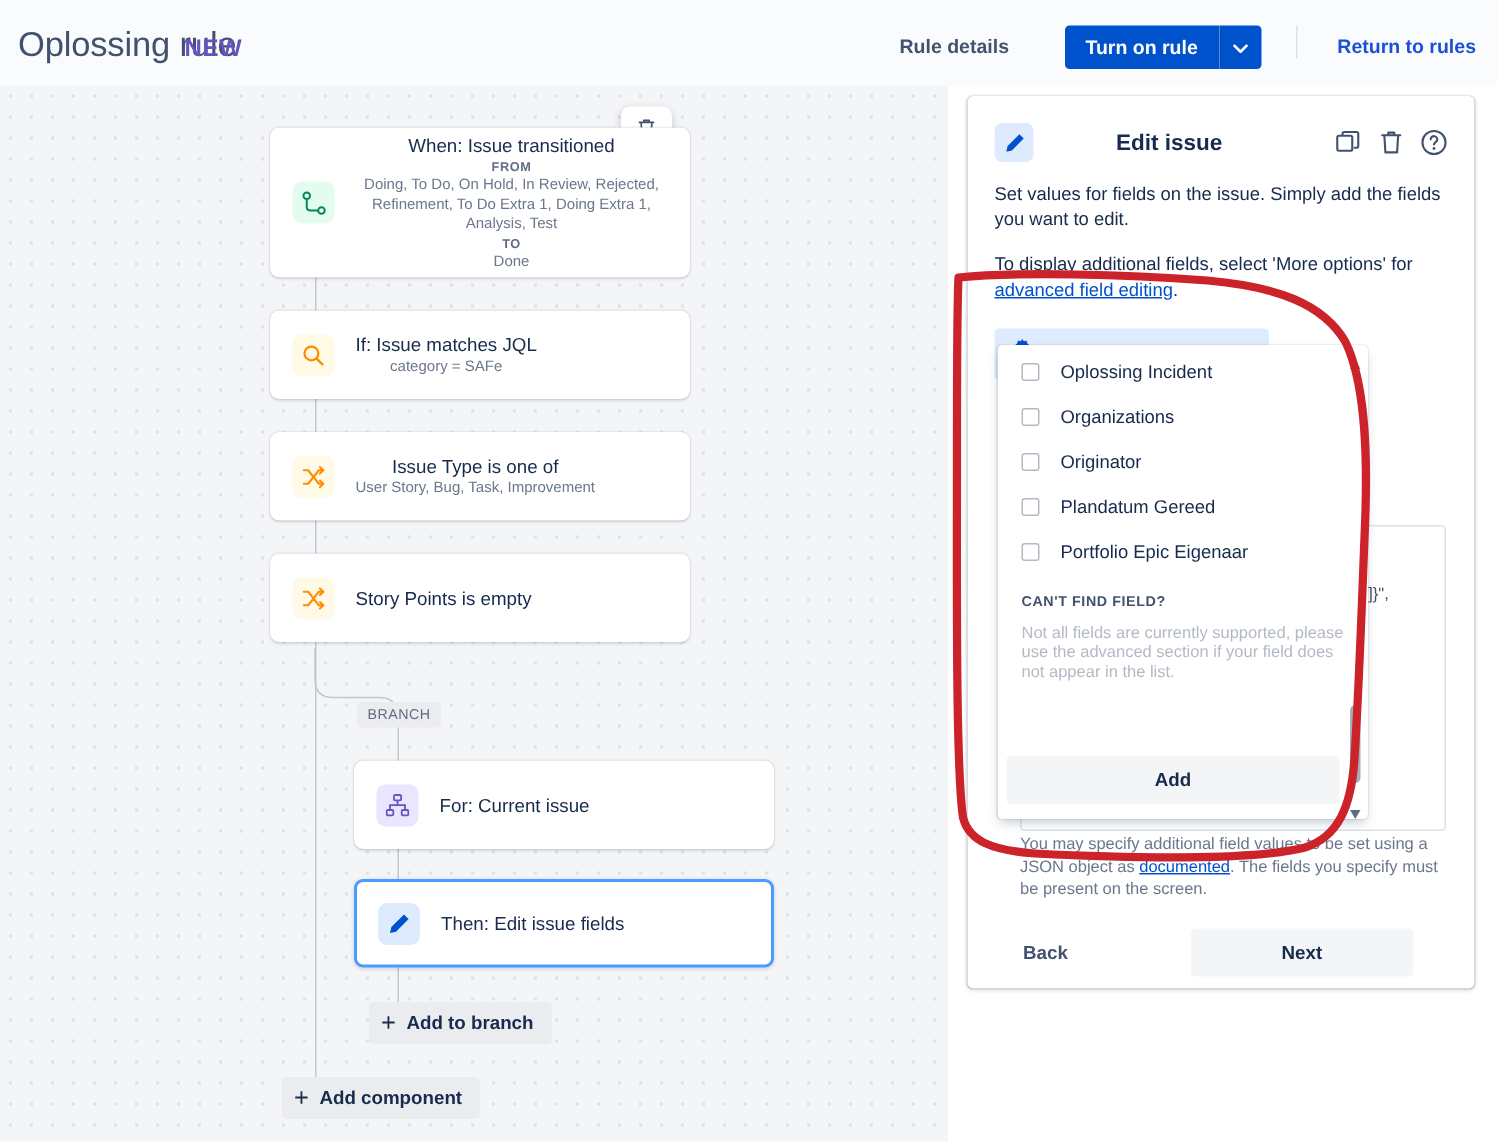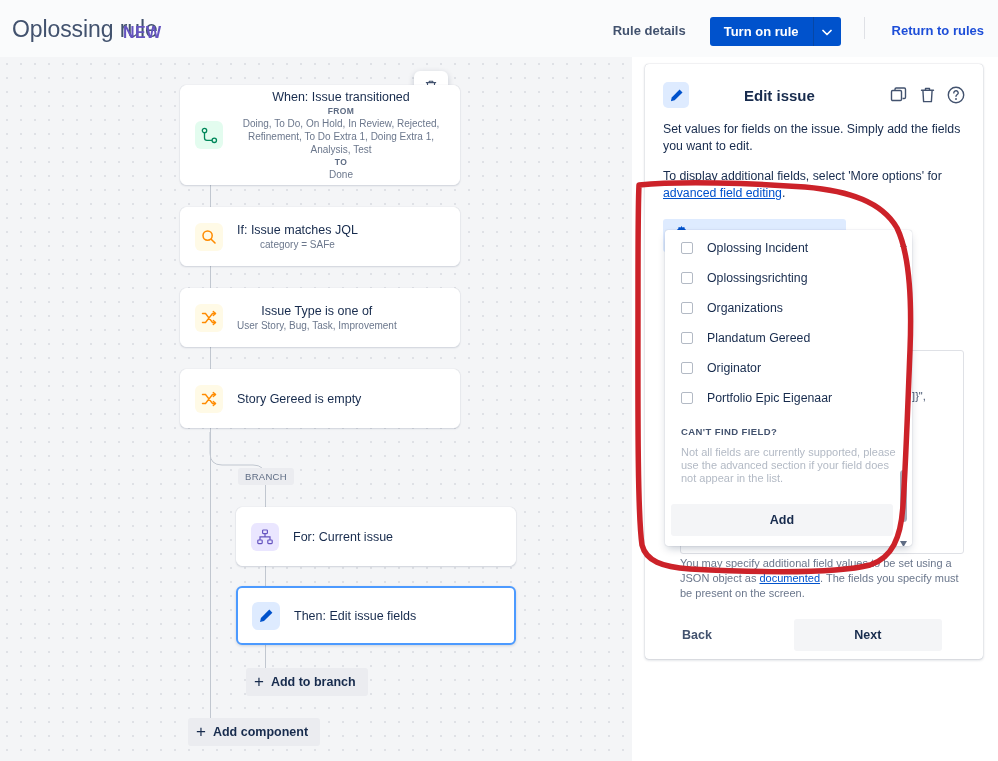--- a/index.html
+++ b/index.html
@@ -29,21 +29,21 @@
   }
   .top-actions {
     position: absolute; right: 10px; top: 17px;
     display: flex; align-items: flex-start; gap: 11px;
   }
   .rule-details-btn {
     font-size: 13px; color: #42526e; font-weight: 600;
     padding: 6px 10px; background: transparent; border: none;
     cursor: pointer; border-radius: 3px;
   }
-  .turnon-group { display: flex; margin-left: 3px; }
+  .turnon-group { display: flex; margin-left: 16px; }
   .turnon-btn {
     background: #0052cc; color: #fff; border: none;
     font-size: 13px; font-weight: 600; padding: 7px 14px;
     border-radius: 3px 0 0 3px; cursor: pointer;
     font-family: "Liberation Sans", sans-serif;
   }
   .turnon-caret {
     background: #0052cc; color: #fff; border: none;
     border-left: 1px solid #0747a6;
     width: 28px; border-radius: 0 3px 3px 0; cursor: pointer;
@@ -317,21 +317,21 @@
     </div>
 
     <div class="node" style="left:180px; top:312px; width:280px; height:59px;">
       <div class="node-ico ico-yellow">
         <svg width="16" height="16" viewBox="0 0 16 16">
           <path d="M1.5 3.5h3l7 9h3M1.5 12.5h3l7-9h3" stroke="#ff8b00" stroke-width="1.4" fill="none" stroke-linecap="round"></path>
           <path d="M12.3 1.4l2.2 2.1-2.2 2.1M12.3 10.4l2.2 2.1-2.2 2.1" stroke="#ff8b00" stroke-width="1.4" fill="none" stroke-linecap="round" stroke-linejoin="round"></path>
         </svg>
       </div>
       <div class="node-text">
-        <div class="node-title">Story Gereed is empty</div>
+        <div class="node-title">Story Points is empty</div>
       </div>
     </div>
 
     <div class="branch-tag" style="left:238px; top:411px;">BRANCH</div>
 
     <div class="node" style="left:236px; top:450px; width:280px; height:59px;">
       <div class="node-ico ico-purple">
         <svg width="16" height="16" viewBox="0 0 16 16">
           <rect x="5.6" y="1" width="4.8" height="3.6" rx="0.8" stroke="#6554c0" stroke-width="1.2" fill="none"></rect>
           <rect x="0.8" y="11" width="4.4" height="3.6" rx="0.8" stroke="#6554c0" stroke-width="1.2" fill="none"></rect>
@@ -432,33 +432,29 @@
   </div>
 
   <div class="dropdown">
     <div class="dd-list">
       <div class="dd-item">
         <span class="cbox"></span>
         <span class="dd-label">Oplossing Incident</span>
       </div>
       <div class="dd-item">
         <span class="cbox"></span>
-        <span class="dd-label">Oplossingsrichting</span>
+        <span class="dd-label">Organizations</span>
       </div>
       <div class="dd-item">
         <span class="cbox"></span>
-        <span class="dd-label">Organizations</span>
+        <span class="dd-label">Originator</span>
       </div>
       <div class="dd-item">
         <span class="cbox"></span>
         <span class="dd-label">Plandatum Gereed</span>
-      </div>
-      <div class="dd-item">
-        <span class="cbox"></span>
-        <span class="dd-label">Originator</span>
       </div>
       <div class="dd-item">
         <span class="cbox"></span>
         <span class="dd-label">Portfolio Epic Eigenaar</span>
       </div>
     </div>
 
     <div class="dd-foot">
       <div class="dd-foot-h">CAN'T FIND FIELD?</div>
       <div class="dd-foot-p">Not all fields are currently supported, please use the advanced section if your field does not appear in the list.</div>

